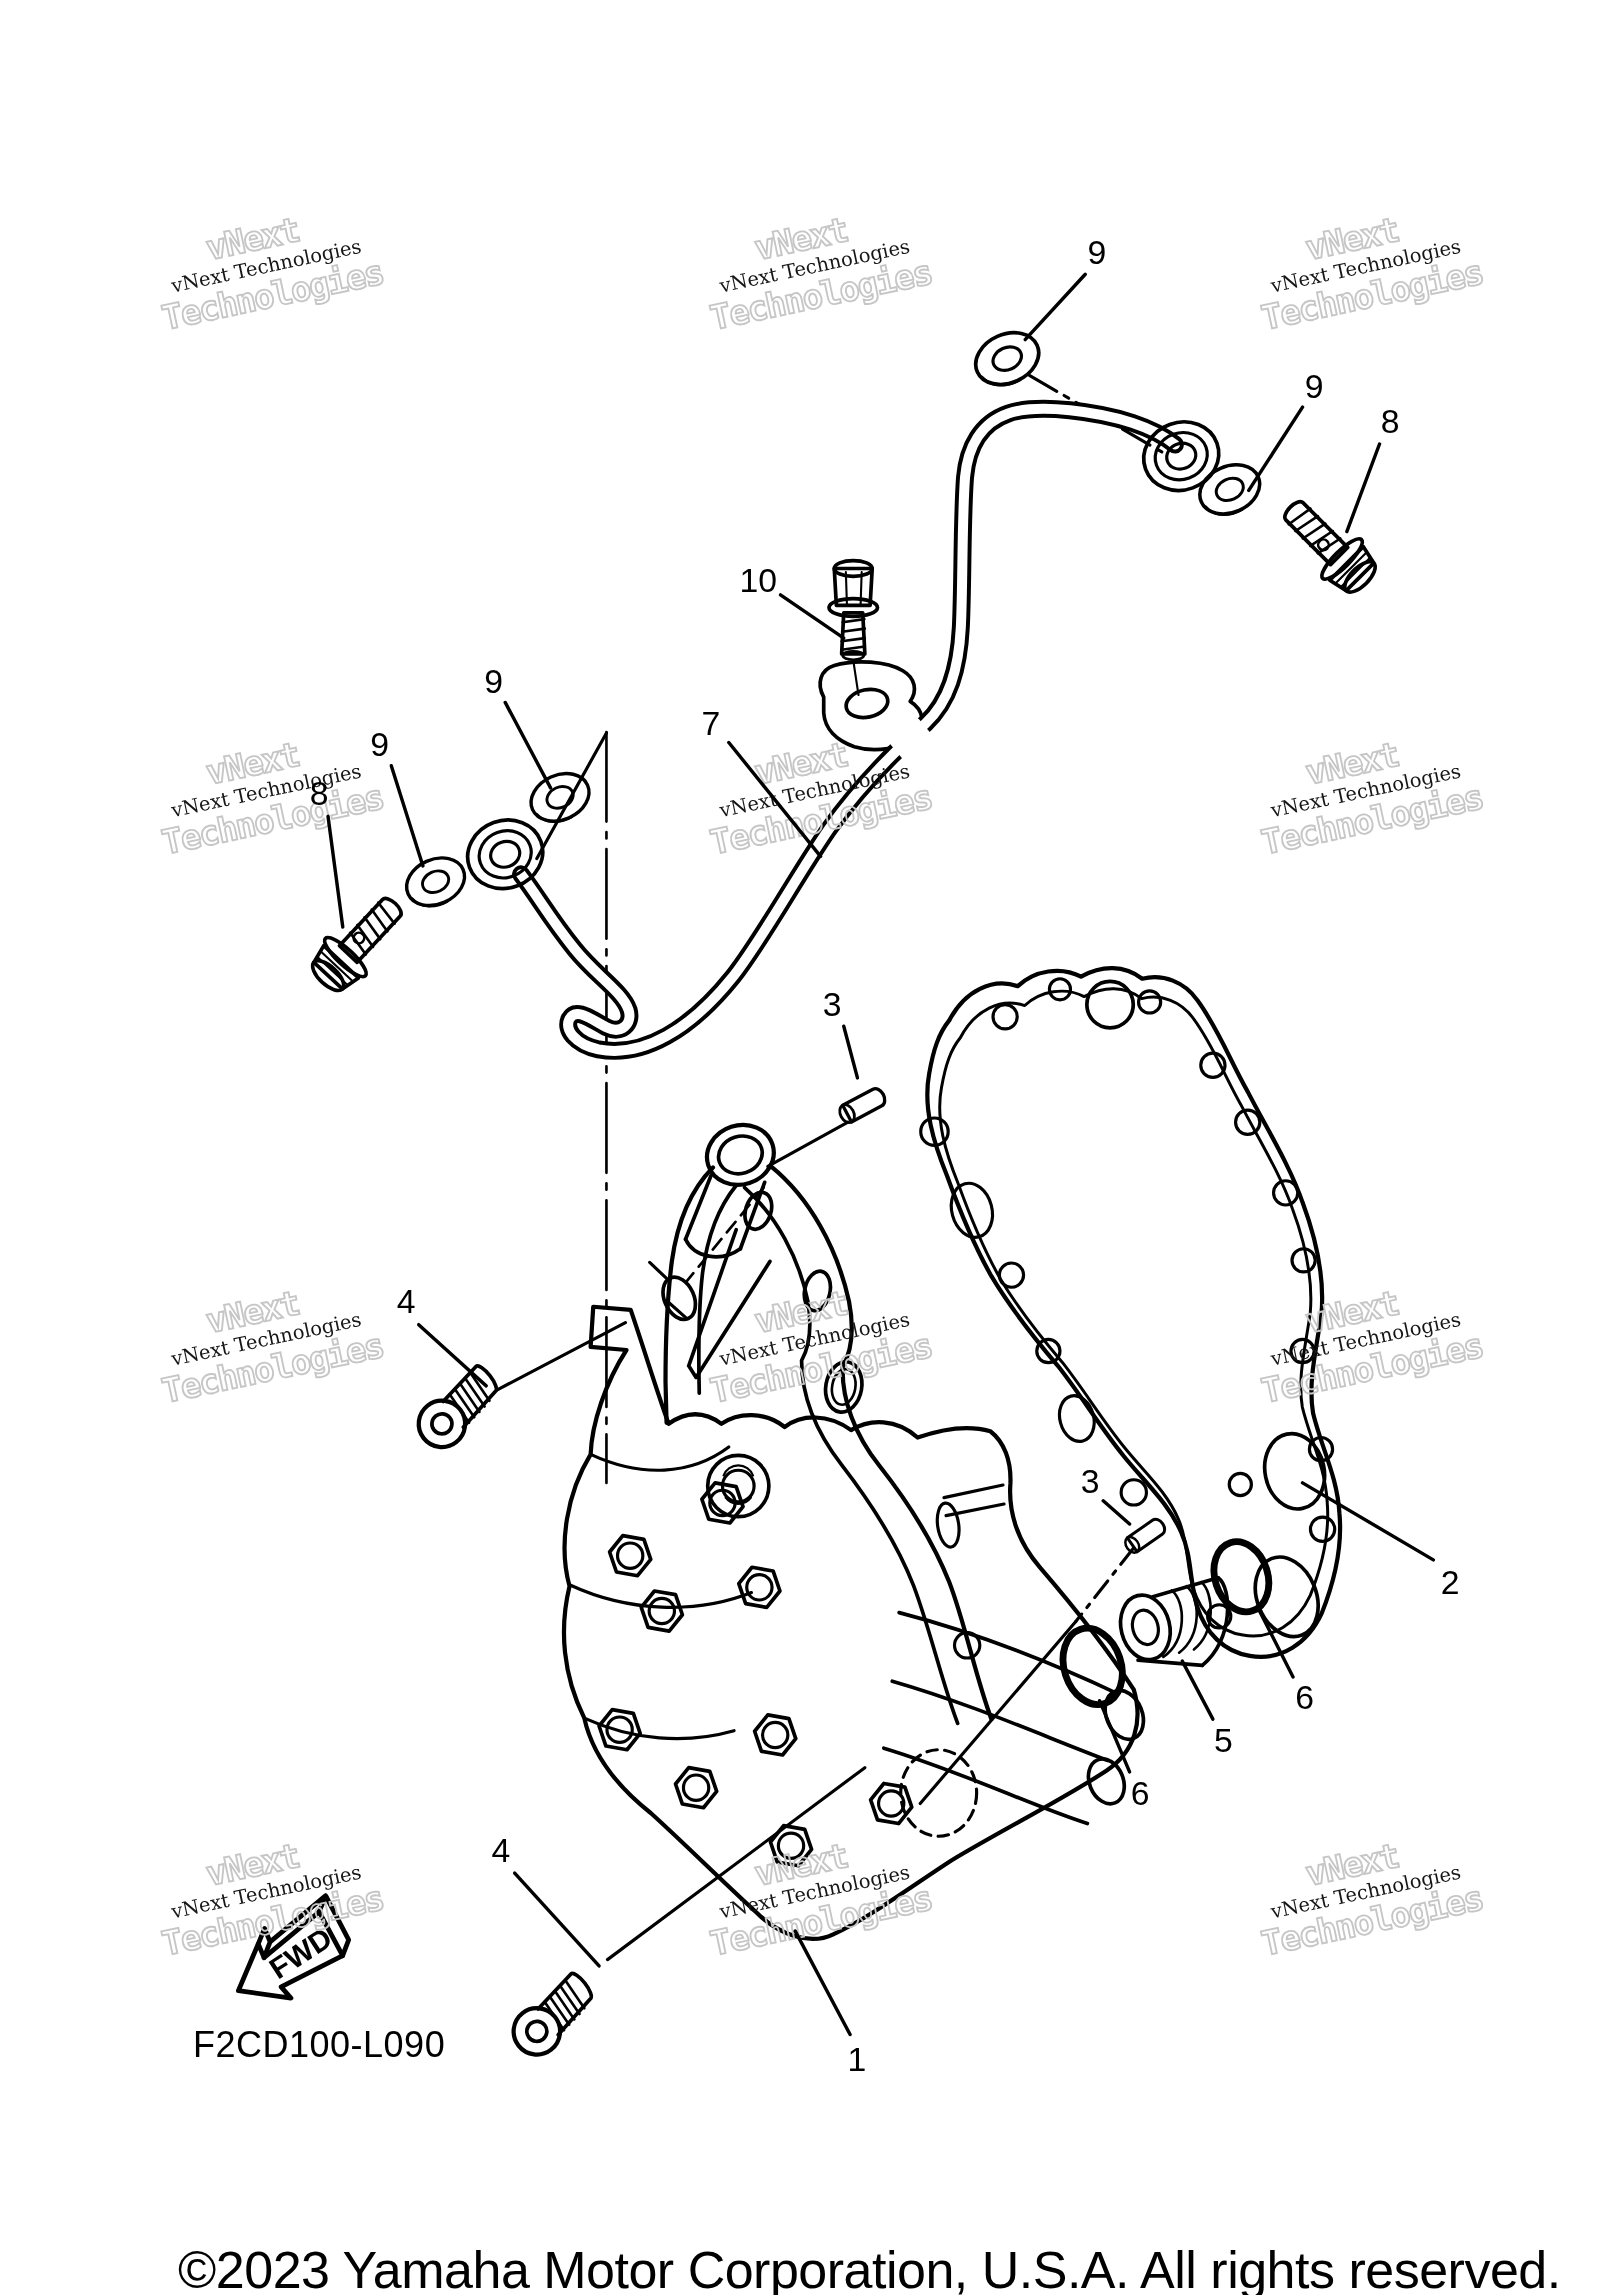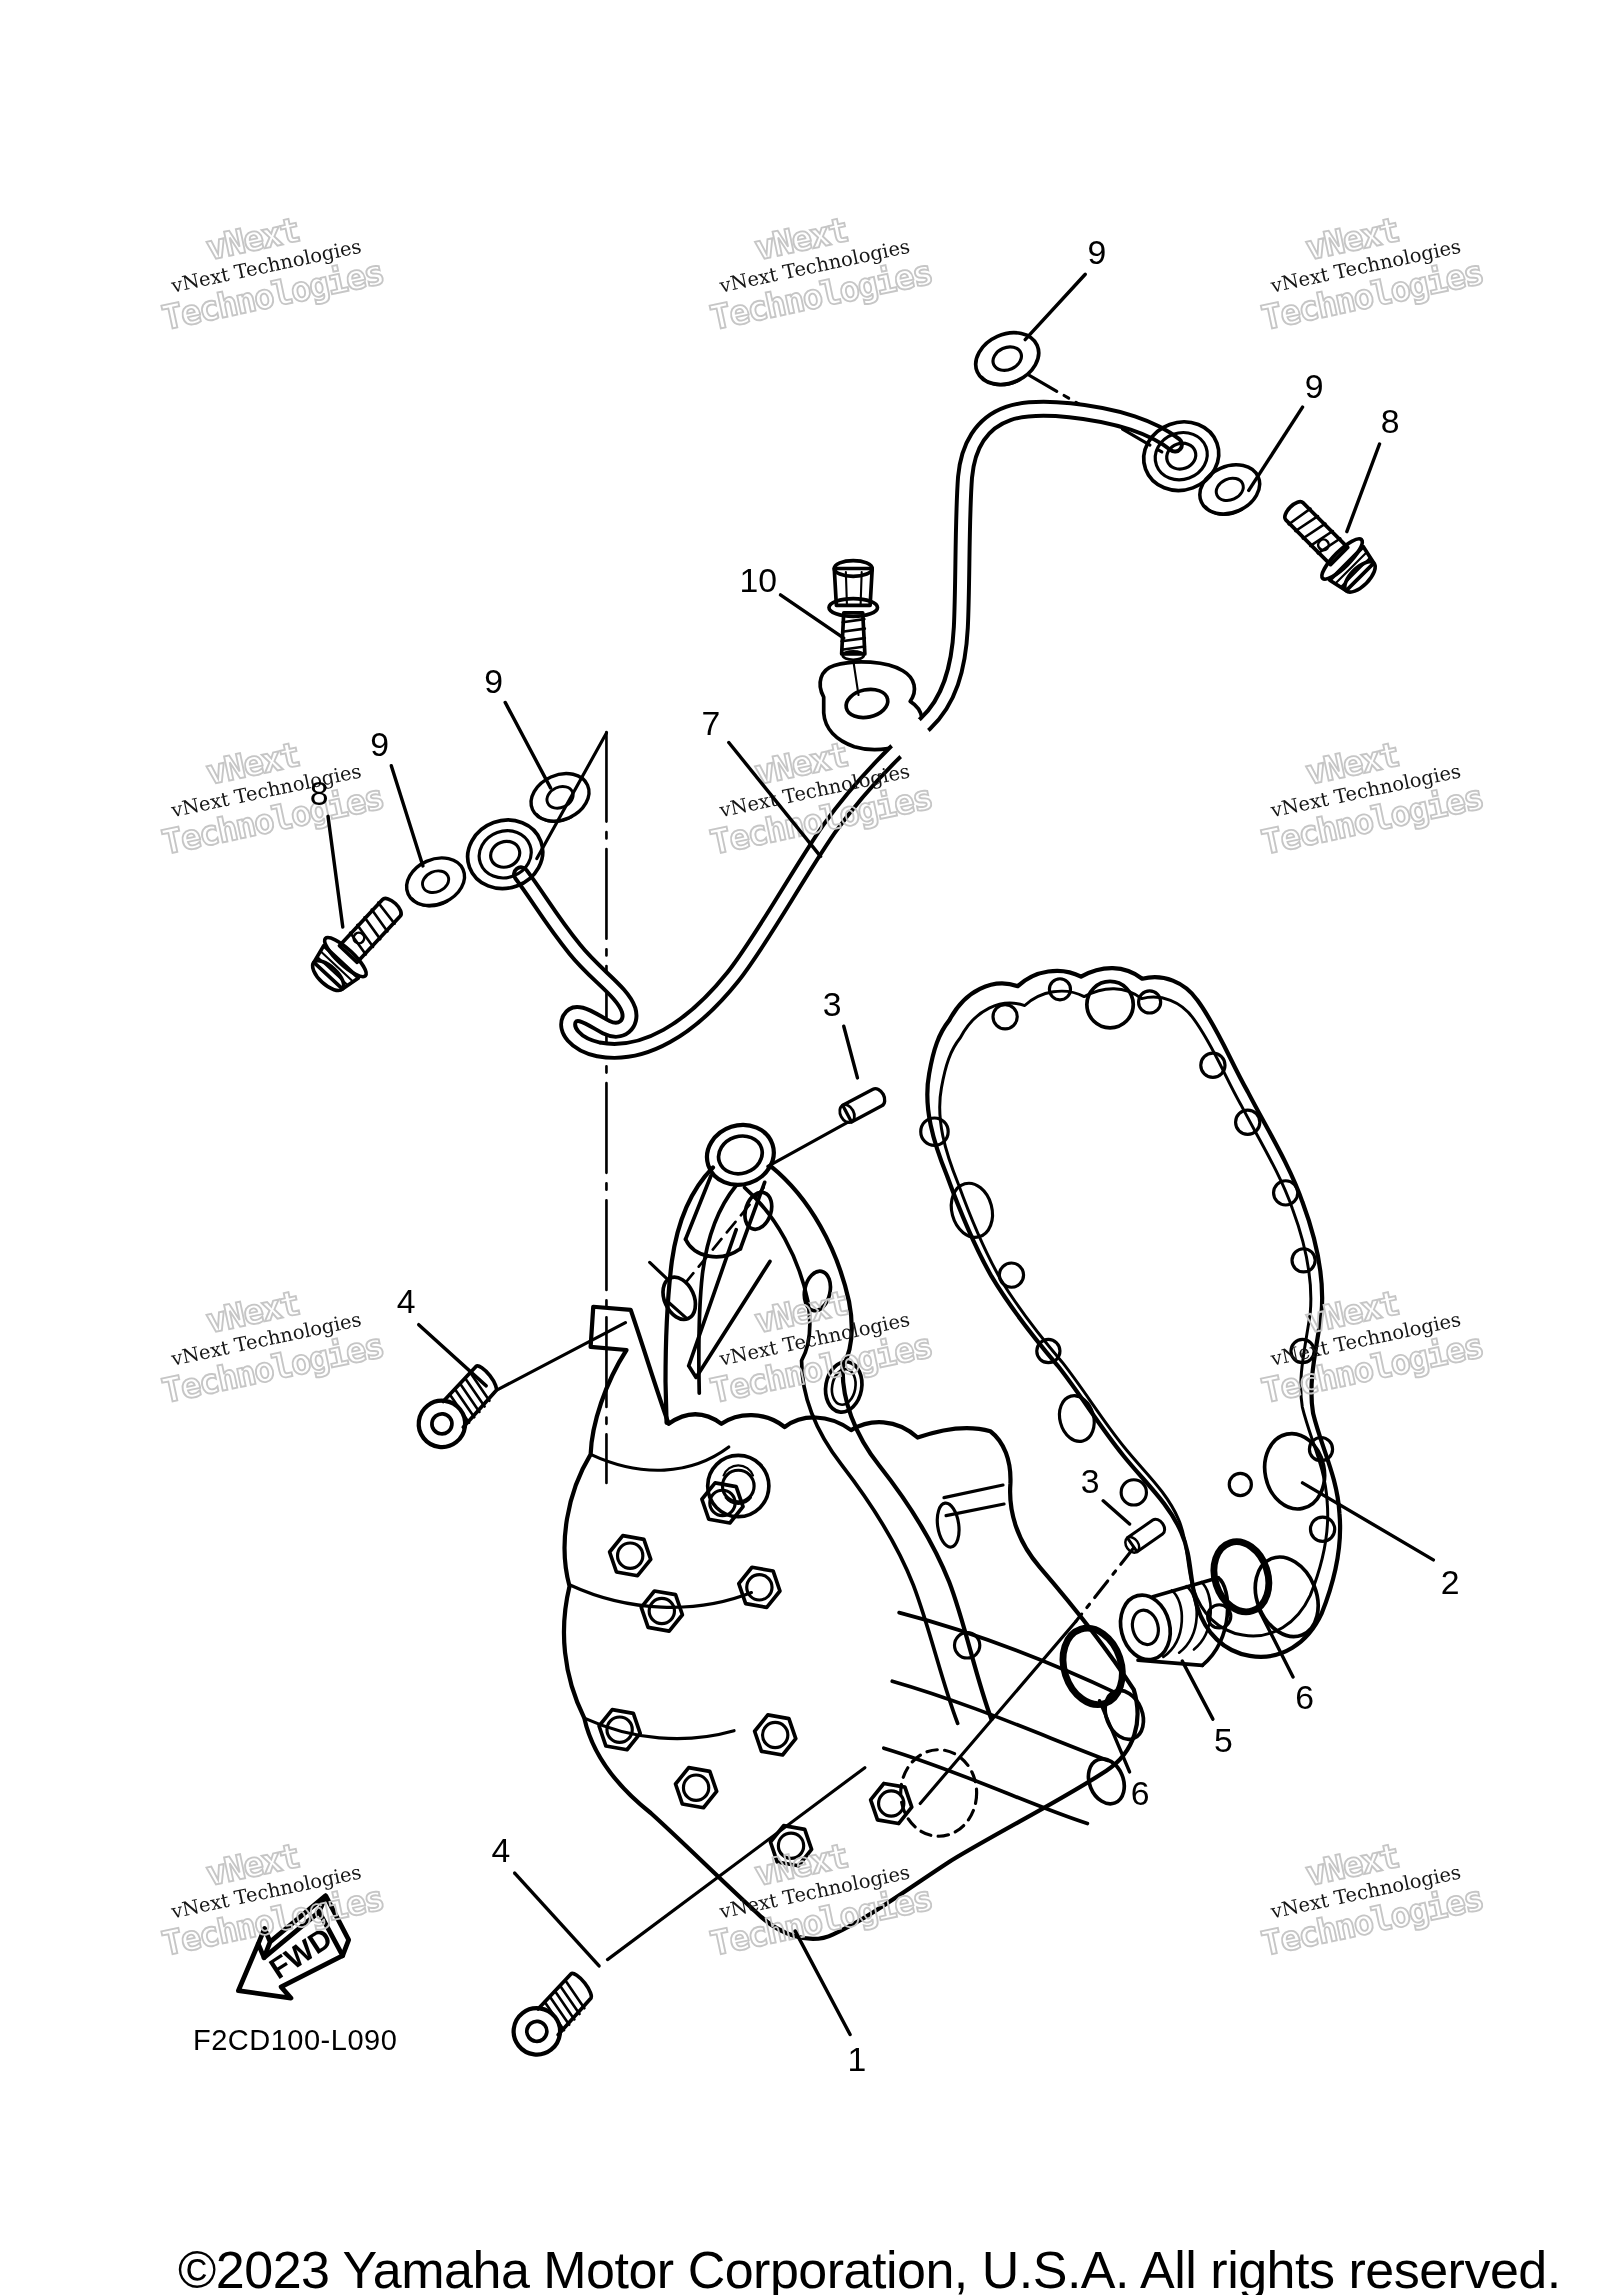--- a/index.html
+++ b/index.html
@@ -9,21 +9,21 @@
   #diagram-svg path,#diagram-svg line,#diagram-svg circle,#diagram-svg ellipse,#diagram-svg polyline{
       stroke:#000;fill:none;stroke-linecap:round;stroke-linejoin:round;}
   .w7{stroke-width:7px;} .w8{stroke-width:8px;} .w6{stroke-width:6px;}
   .w5{stroke-width:5px;} .w4{stroke-width:4px;} .fill{fill:#fff;}
   .co-label{font:400 64px "Liberation Sans",sans-serif;fill:#000;stroke:none;}
   .co-leader{stroke:#000;stroke-width:6.5px;}
   .wm-big{font:700 64px "DejaVu Sans Mono",monospace;fill:none;stroke:#c6c6c6;
           stroke-width:3.5px;letter-spacing:-3px;}
   .wm-serif{font:400 37px "DejaVu Serif",serif;fill:#161616;stroke:none;}
   .fwd-text{font:700 56px "Liberation Sans",sans-serif;fill:#000;stroke:none;}
-  #part-code{position:absolute;left:193px;top:2024px;font-size:29px;color:#000;
+  #part-code{position:absolute;left:193px;top:2024px;font-size:36px;color:#000;
              letter-spacing:0.5px;white-space:nowrap;}
   #copyright{position:absolute;left:178px;top:2240px;font-size:52px;color:#000;
              letter-spacing:-0.5px;white-space:nowrap;}
 </style>
 </head>
 <body>
 
 <div class="page">
 
 <svg id="diagram-svg" viewBox="0 0 3072 4352">

